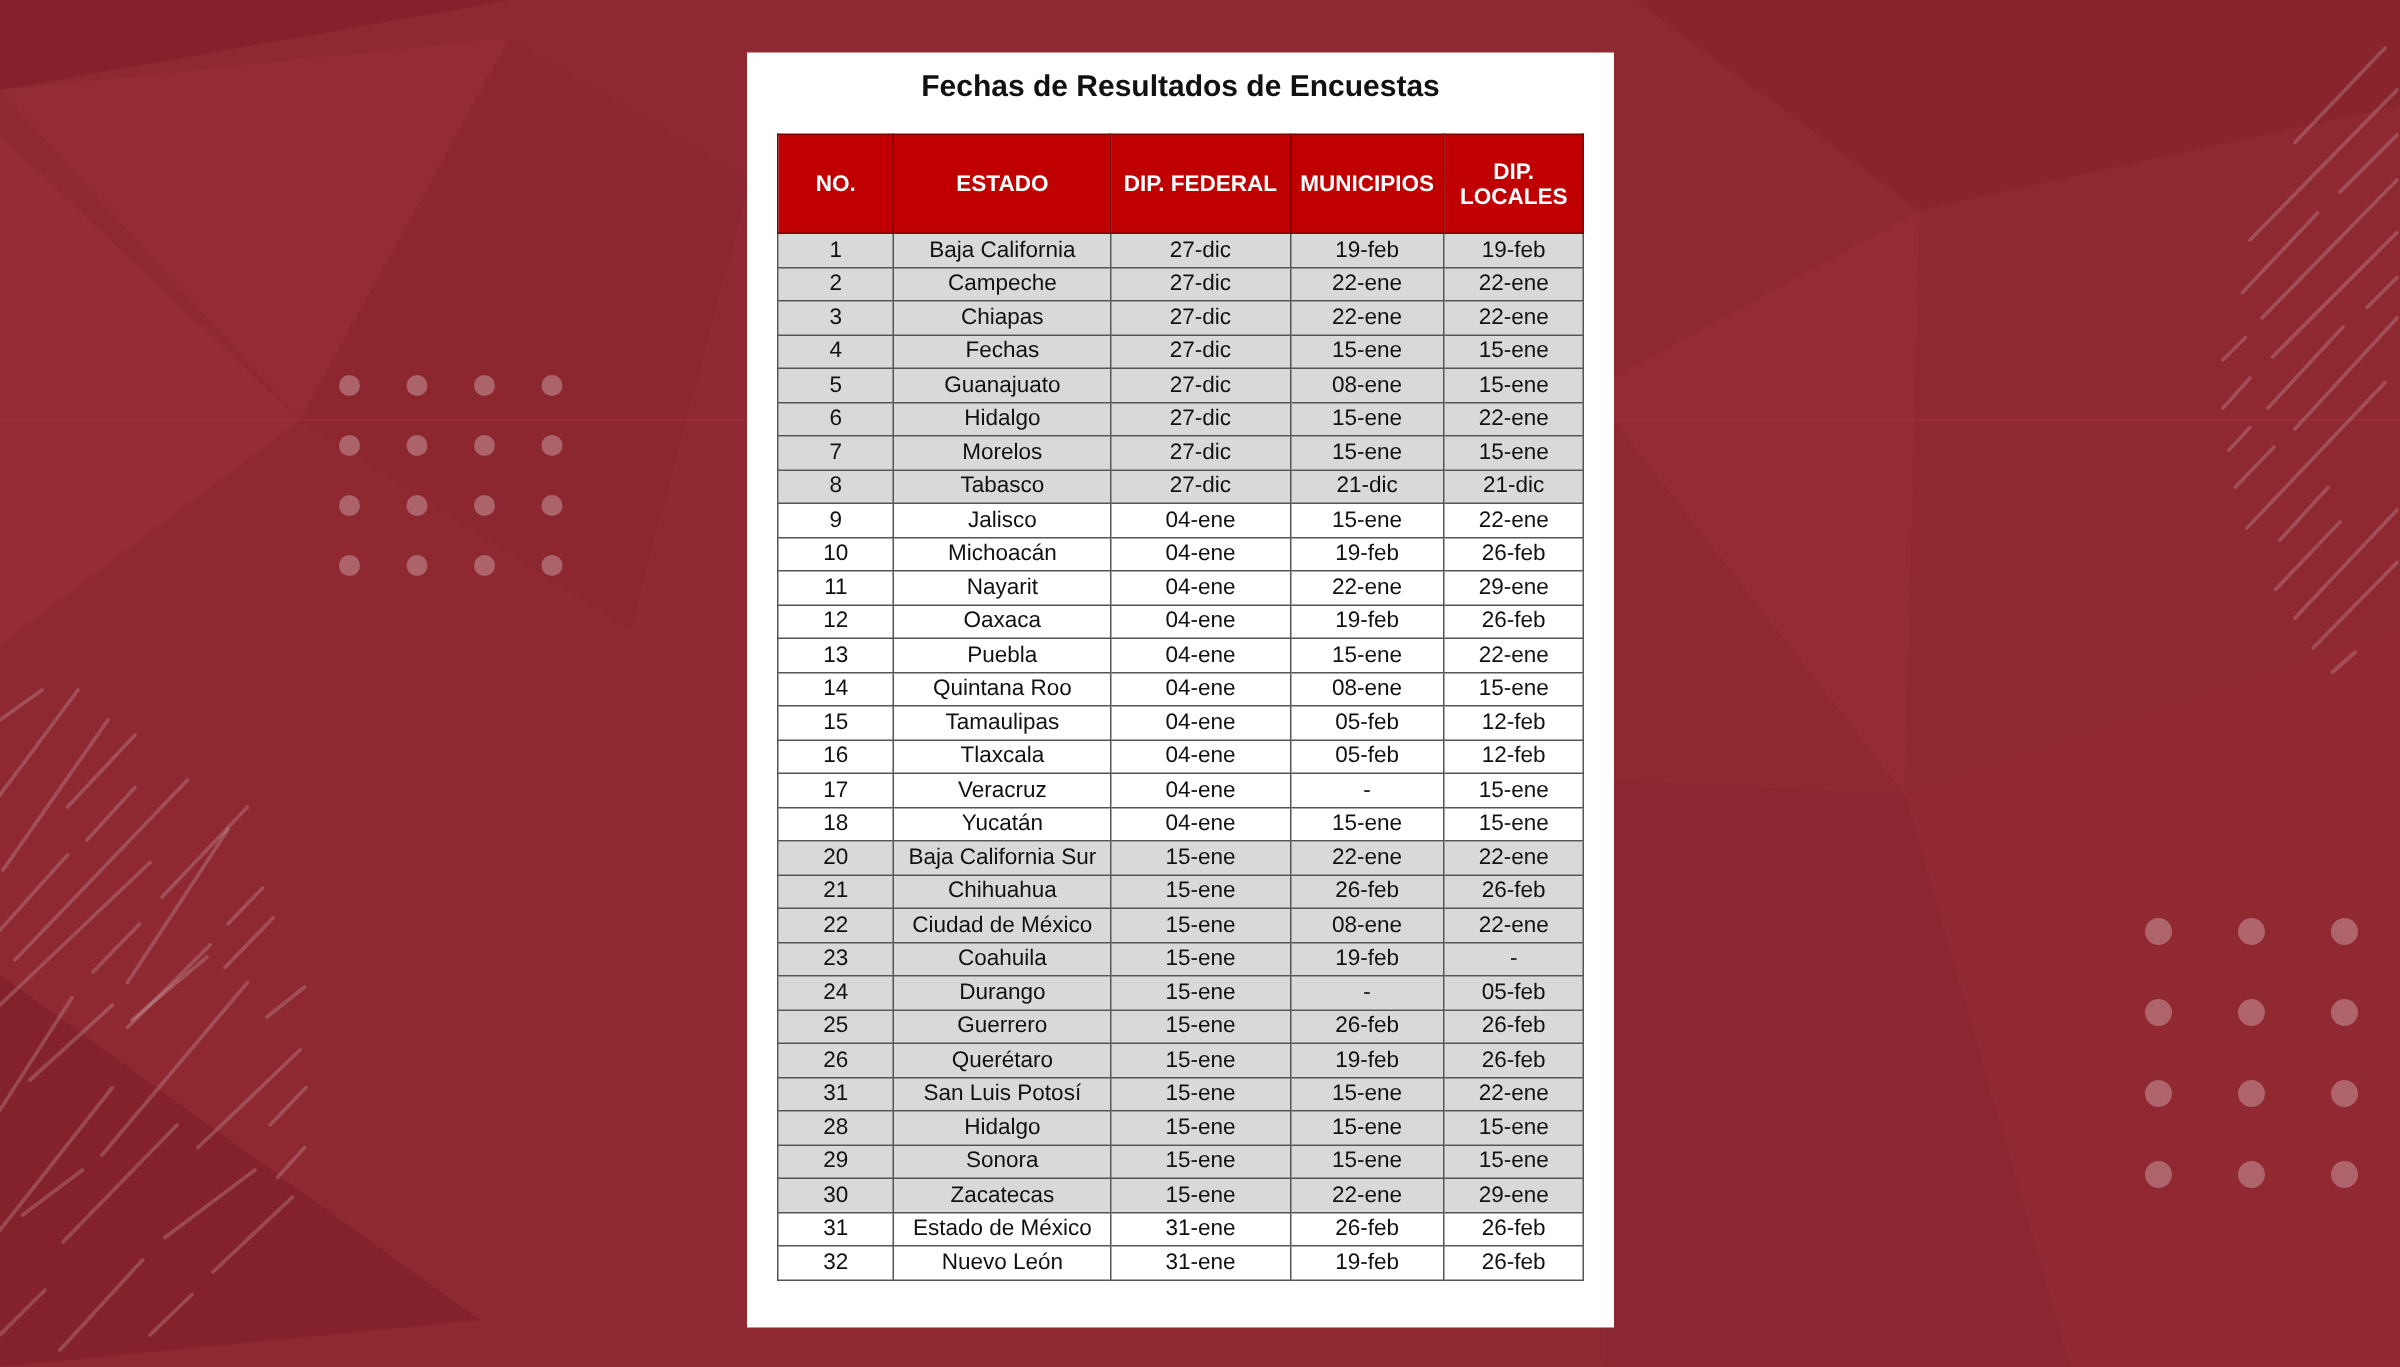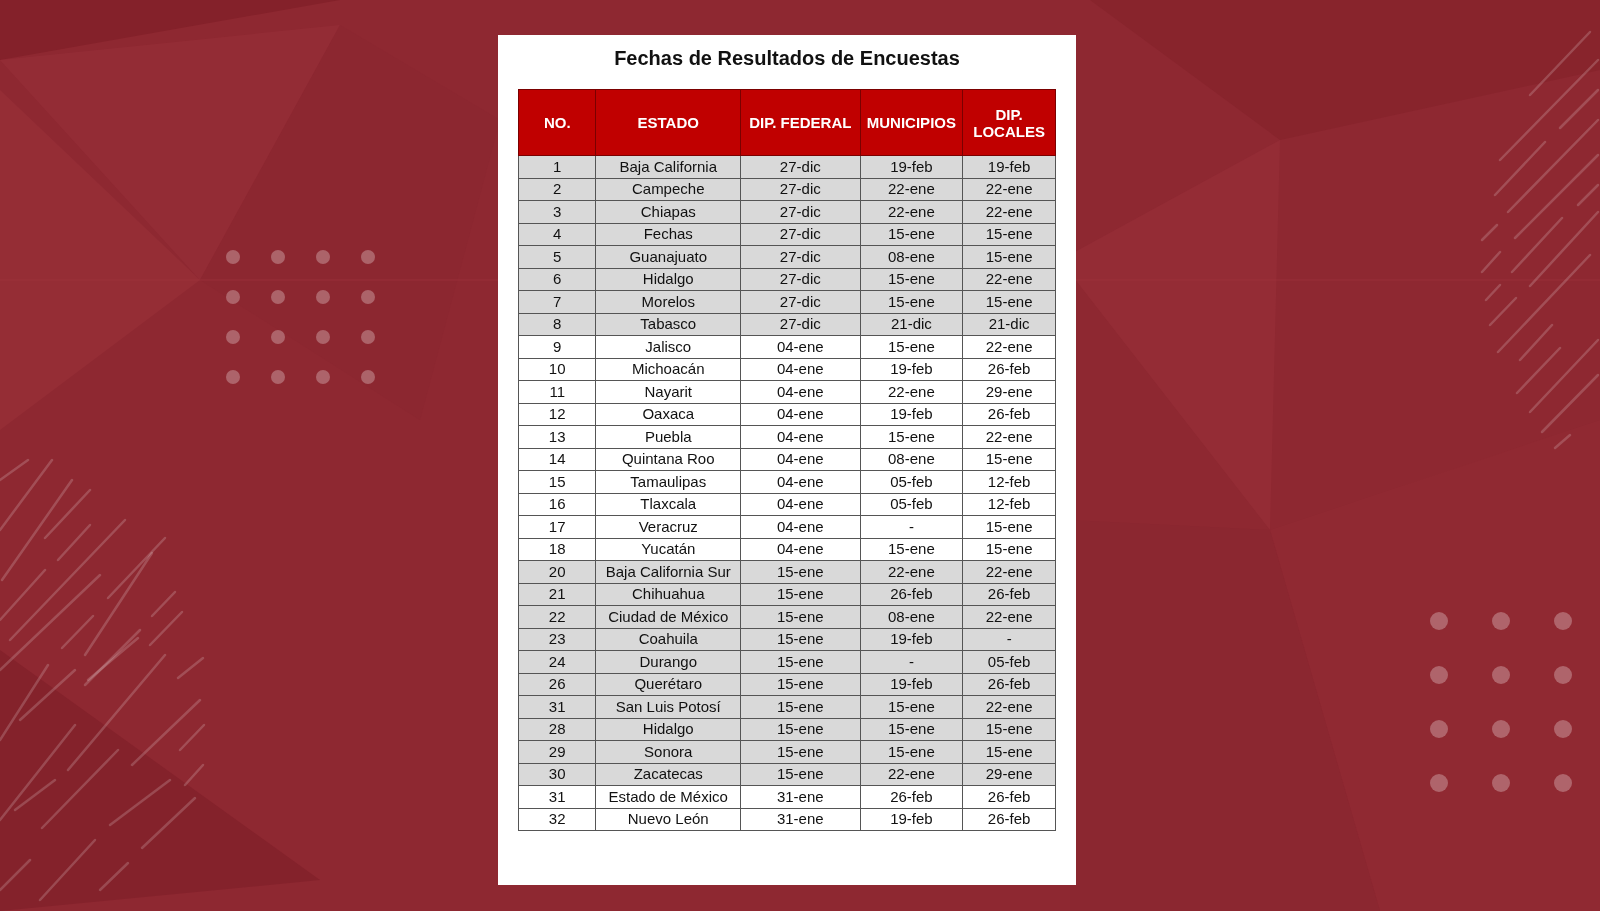--- a/index.html
+++ b/index.html
@@ -324,20 +324,27 @@
           <td>-</td>
         </tr>
         <tr class="g">
           <td>24</td>
           <td class="left">Durango</td>
           <td>15-ene</td>
           <td>-</td>
           <td>05-feb</td>
         </tr>
         <tr class="g">
+          <td>25</td>
+          <td class="left">Guerrero</td>
+          <td>15-ene</td>
+          <td>26-feb</td>
+          <td>26-feb</td>
+        </tr>
+        <tr class="g">
           <td>26</td>
           <td class="left">Querétaro</td>
           <td>15-ene</td>
           <td>19-feb</td>
           <td>26-feb</td>
         </tr>
         <tr class="g">
           <td>31</td>
           <td class="left">San Luis Potosí</td>
           <td>15-ene</td>

